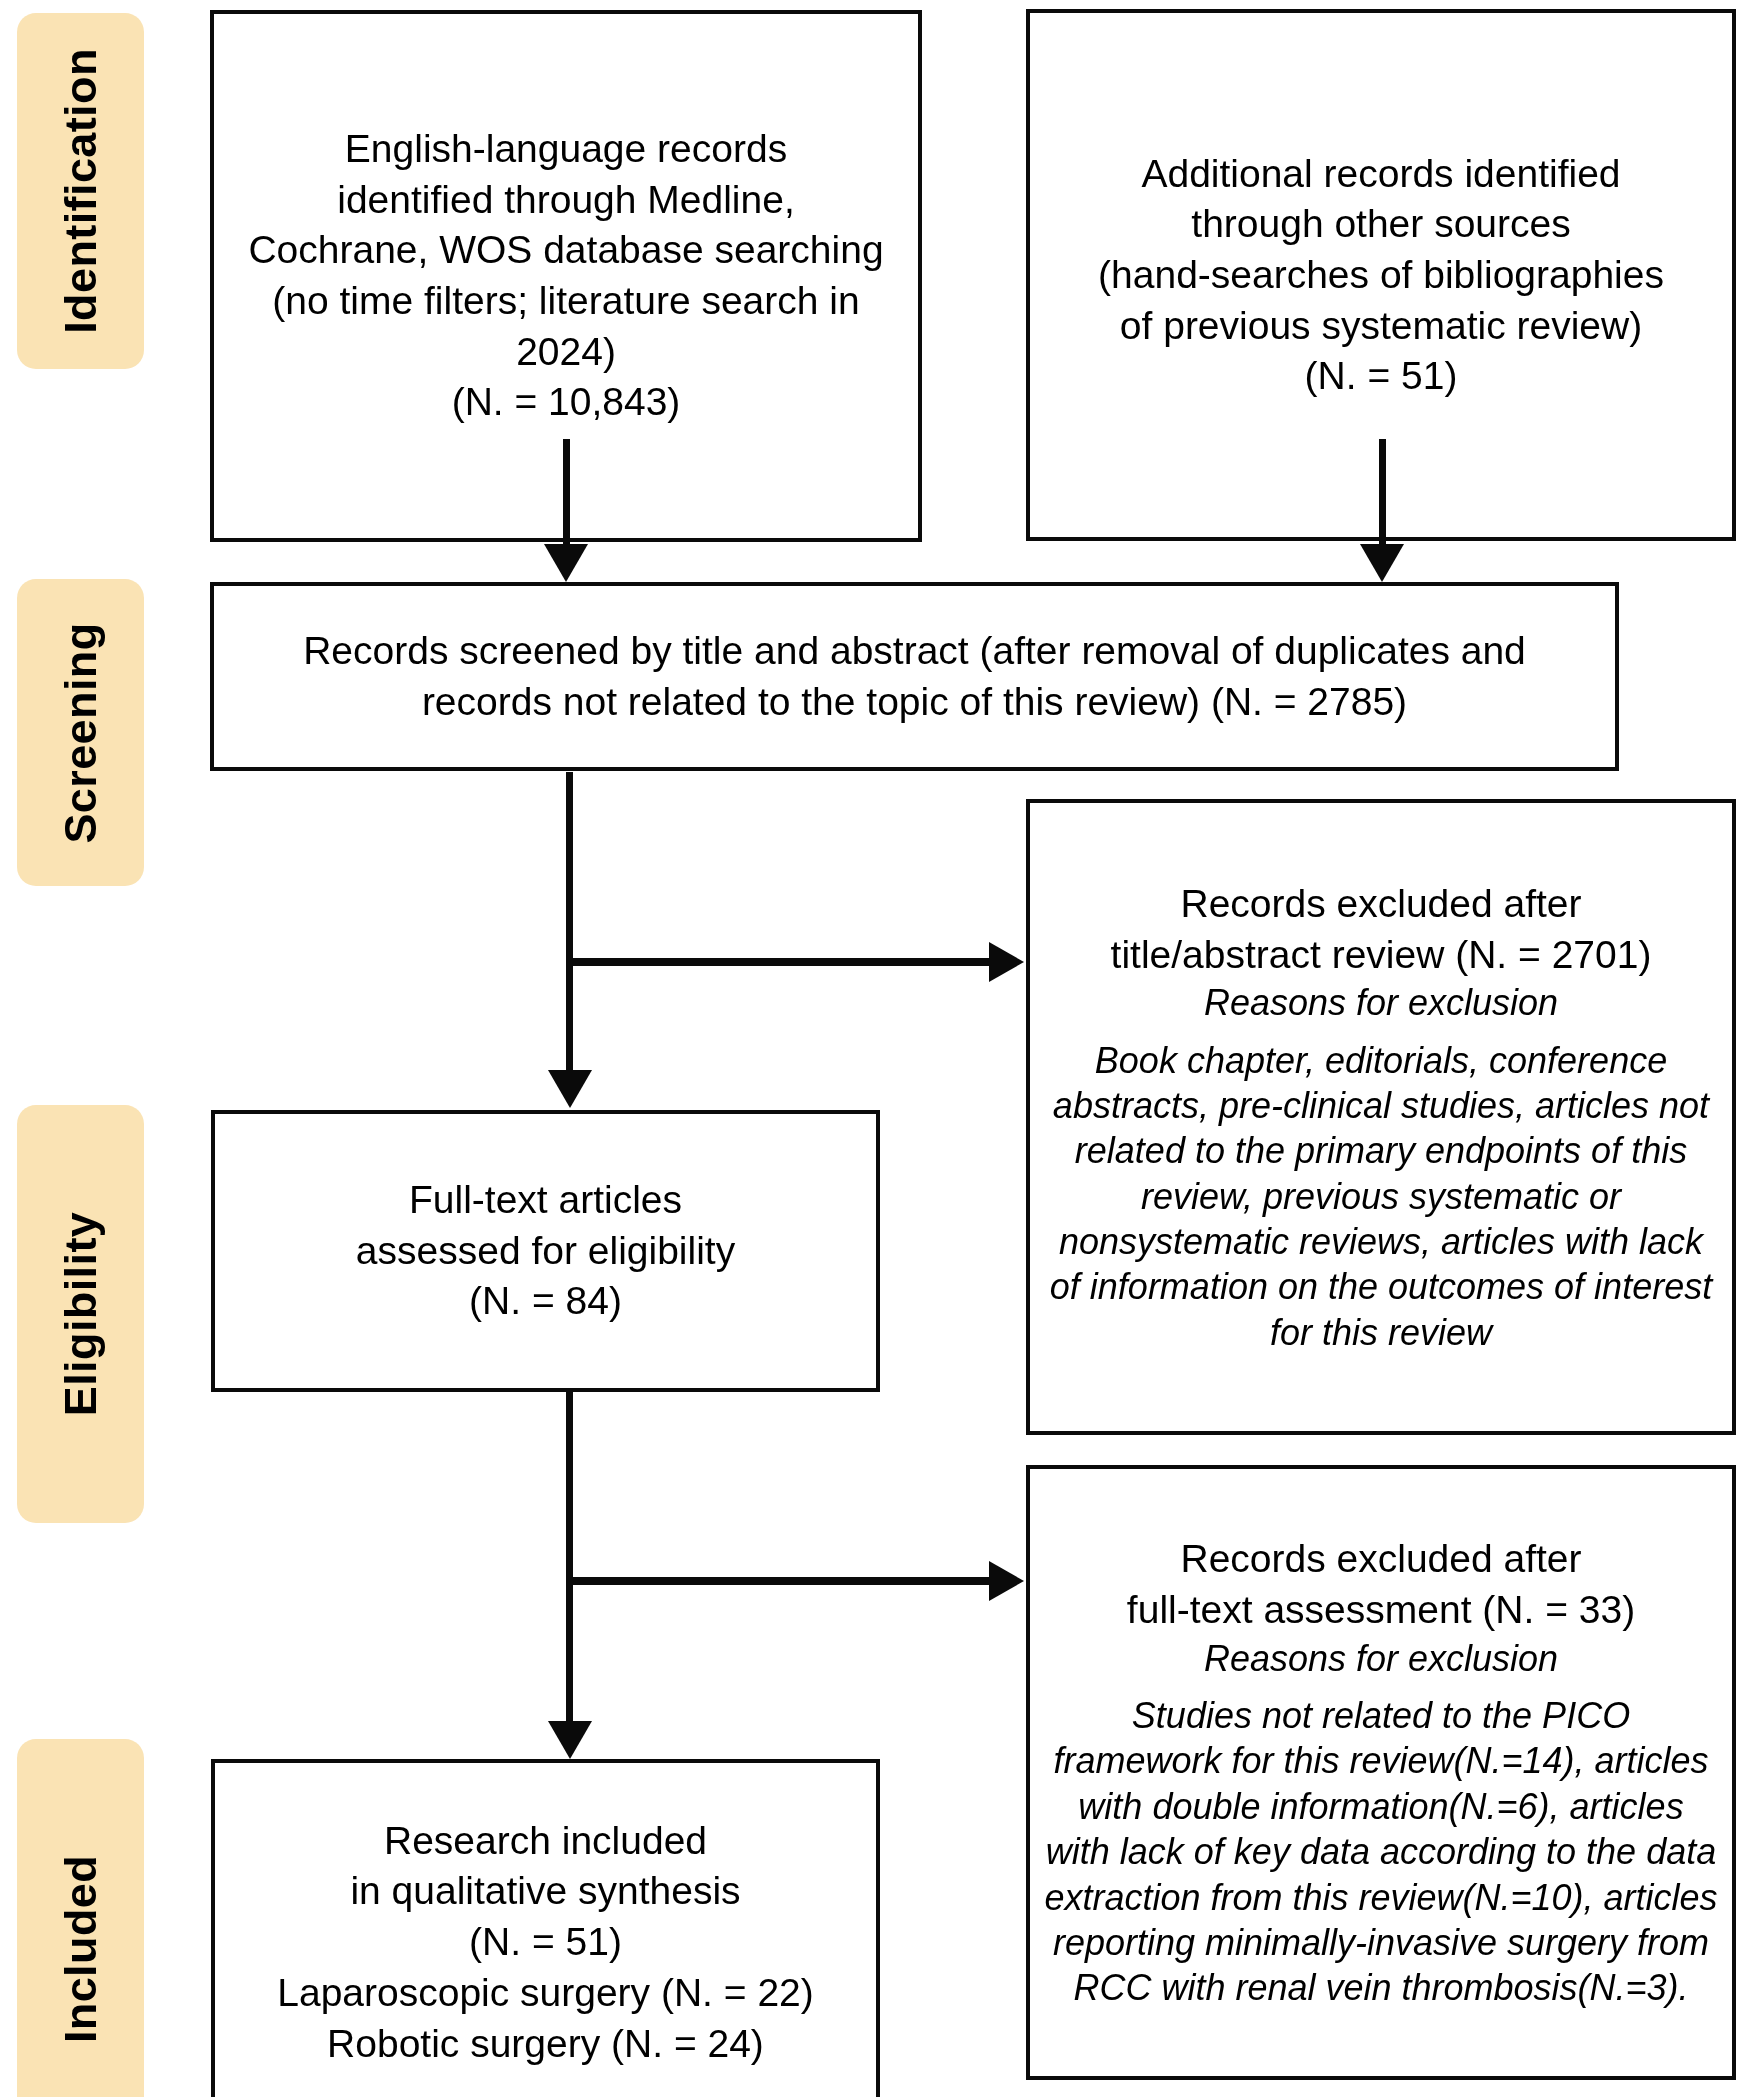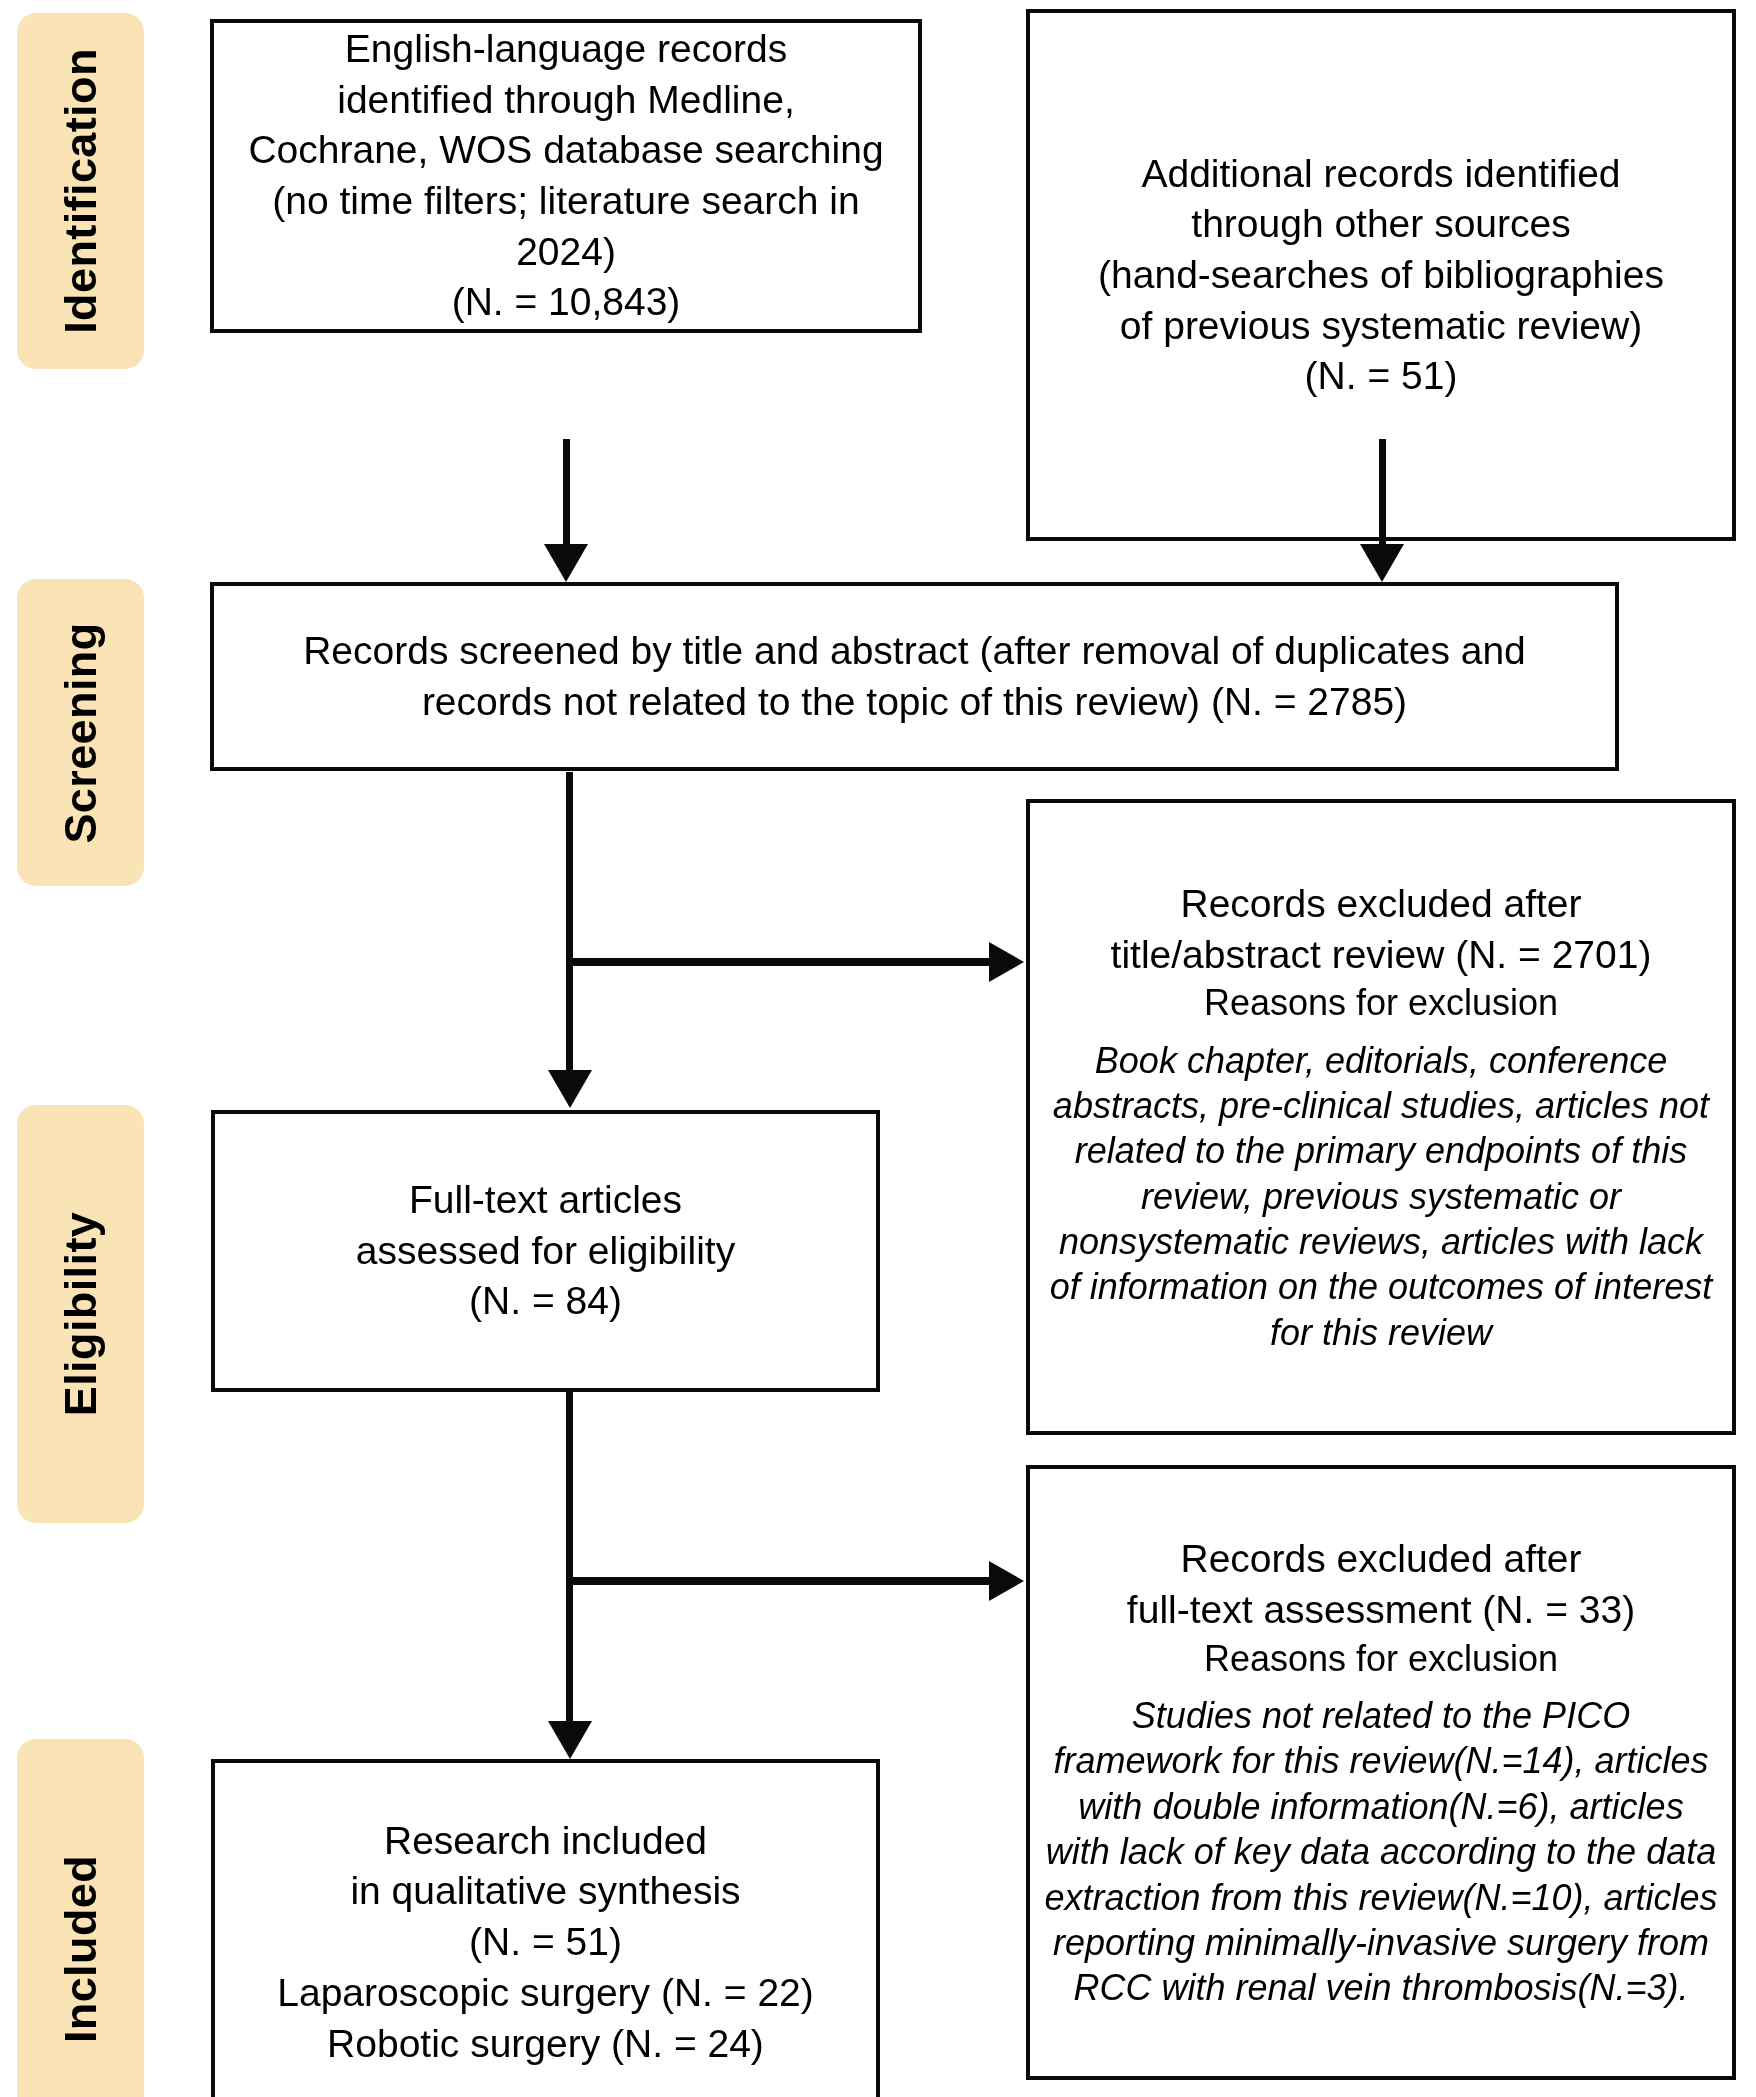--- a/index.html
+++ b/index.html
@@ -51,20 +51,21 @@
   }
   .flow-box .box-text {
     font-size: 39px;
     line-height: 1.30;
     color: #000000;
     padding: 0 13px;
     font-family: "Liberation Sans", sans-serif;
   }
   .flow-box .box-text .reasons-head {
     display: block;
+    font-style: italic;
     font-size: 36px;
     line-height: 1.26;
   }
   .flow-box .box-text .reasons-body {
     display: block;
     font-style: italic;
     font-size: 36px;
     line-height: 1.26;
     margin-top: 12px;
   }
@@ -111,21 +112,21 @@
   </div>
 
   <div class="stage-tab" style="left:17.4px; top:1105px; width:127px; height:418px;">
     <span class="tab-label">Eligibility</span>
   </div>
 
   <div class="stage-tab" style="left:17.4px; top:1739px; width:127px; height:419px;">
     <span class="tab-label">Included</span>
   </div>
 
-  <div class="flow-box" style="left:210px; top:19px; width:712px; height:314px;">
+  <div class="flow-box" style="left:210px; top:10px; width:712px; height:532px;">
     <div class="box-text" style="white-space:pre-line;">English-language records
 identified through Medline,
 Cochrane, WOS database searching
 (no time filters; literature search in 2024)
 (N. = 10,843)</div>
   </div>
 
   <div class="flow-box" style="left:1026px; top:9.4px; width:710px; height:532px;">
     <div class="box-text" style="white-space:pre-line;">Additional records identified
 through other sources

